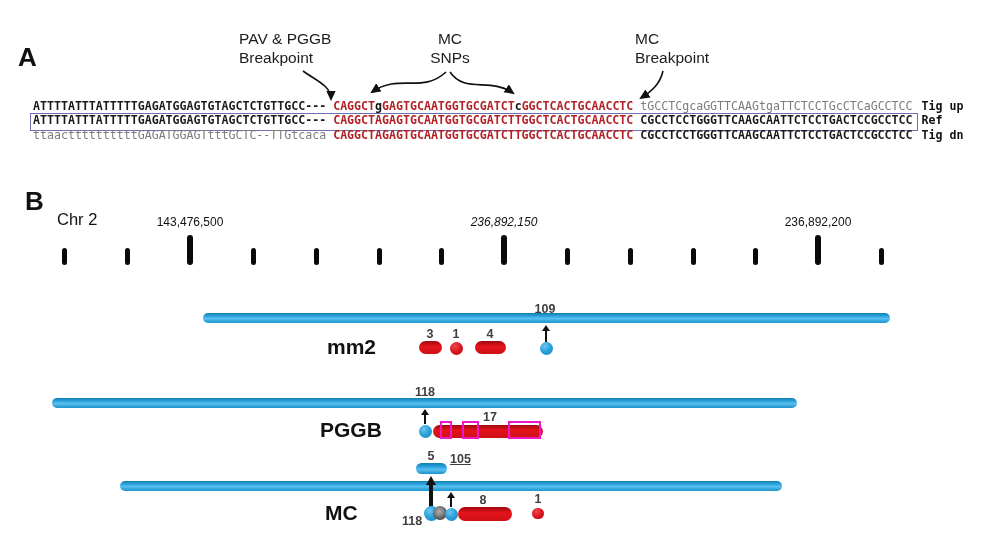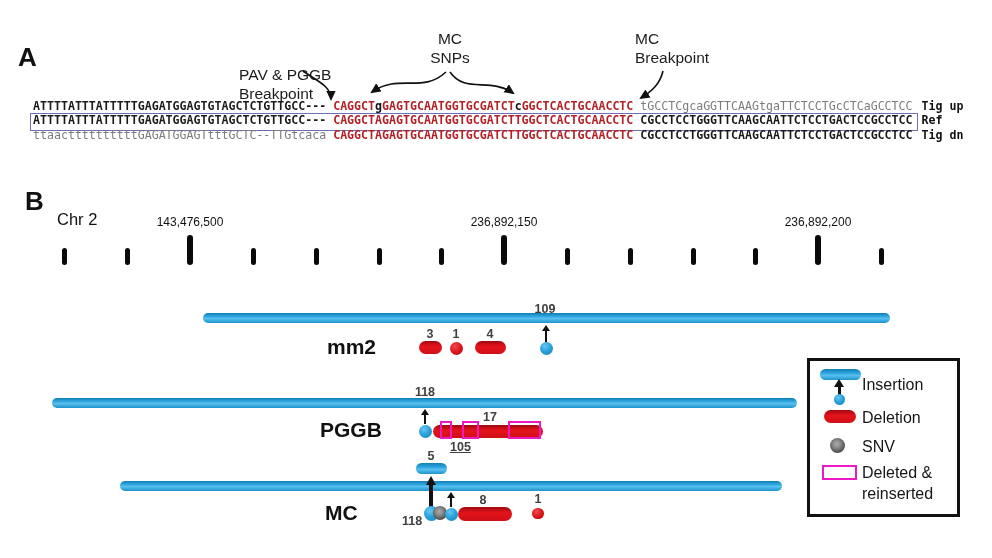--- a/index.html
+++ b/index.html
@@ -46,21 +46,21 @@
           border:3px solid #111;background:#fff;}
   .leg-text{position:absolute;font:16px "Liberation Sans",sans-serif;color:#161616;line-height:21px;}
 </style>
 </head>
 <body>
 
 <div id="fig">
 
   <div class="abs panel-letter" style="left:18px;top:42px;">A</div>
 
-  <div class="abs ann" style="left:239px;top:30px;margin-top:36px;">
+  <div class="abs ann" style="left:239px;top:30px;">
     <div>PAV &amp; PGGB</div>
     <div>Breakpoint</div>
   </div>
   <div class="abs ann" style="left:418px;top:30px;width:64px;text-align:center;">
     <div>MC</div>
     <div>SNPs</div>
   </div>
   <div class="abs ann" style="left:635px;top:30px;">
     <div>MC</div>
     <div>Breakpoint</div>
@@ -93,21 +93,21 @@
       <div class="tick" style="left: 376.5px;"></div>
       <div class="tick" style="left: 438.5px;"></div>
       <div class="tick major" style="left: 501px;"></div>
       <div class="tick" style="left: 564.5px;"></div>
       <div class="tick" style="left: 627.5px;"></div>
       <div class="tick" style="left: 690.5px;"></div>
       <div class="tick" style="left: 752.5px;"></div>
       <div class="tick major" style="left: 815px;"></div>
       <div class="tick" style="left: 878.5px;"></div>
       <div class="ruler-label" style="left: 130px; top: 215px;">143,476,500</div>
-      <div class="ruler-label" style="left: 444px; top: 215px;">236,892,150</div>
+      <div class="ruler-label" style="left: 444px; top: 215px; font-style: italic;">236,892,150</div>
       <div class="ruler-label" style="left: 758px; top: 215px;">236,892,200</div>
       <div class="gbar" style="left: 203px; top: 313px; width: 687px;"></div>
       <div class="track-name" style="left: 327px; top: 335px;">mm2</div>
       <div class="aline" style="left: 545px; top: 329px; width: 2px; height: 13px;"></div>
       <div class="ahead" style="left: 542px; top: 325px; border-left: 4px solid transparent; border-right: 4px solid transparent; border-bottom: 6px solid rgb(17, 17, 17);"></div>
       <div class="pill-red" style="left: 419px; top: 341px; width: 23px; height: 13px;"></div>
       <div class="gdot red" style="left: 450px; top: 341.5px; width: 13px; height: 13px;"></div>
       <div class="pill-red" style="left: 475px; top: 341px; width: 31px; height: 13px;"></div>
       <div class="gdot blue" style="left: 539.5px; top: 342px; width: 13px; height: 13px;"></div>
       <div class="count center" style="left: 410px; top: 327px;">3</div>
@@ -131,36 +131,20 @@
       <div class="ahead" style="left: 425.5px; top: 476px; border-left: 5.5px solid transparent; border-right: 5.5px solid transparent; border-bottom: 9px solid rgb(17, 17, 17);"></div>
       <div class="aline" style="left: 450px; top: 496px; width: 2px; height: 11px;"></div>
       <div class="ahead" style="left: 447px; top: 492px; border-left: 4px solid transparent; border-right: 4px solid transparent; border-bottom: 6px solid rgb(17, 17, 17);"></div>
       <div class="pill-blue" style="left: 416px; top: 463px; width: 31px; height: 11px;"></div>
       <div class="gdot blue" style="left: 424px; top: 506px; width: 15px; height: 15px;"></div>
       <div class="gdot snv" style="left: 432.5px; top: 505.5px; width: 14px; height: 14px;"></div>
       <div class="gdot blue" style="left: 445px; top: 507.5px; width: 13px; height: 13px;"></div>
       <div class="pill-red" style="left: 458px; top: 507px; width: 54px; height: 13.5px;"></div>
       <div class="gdot red" style="left: 532.25px; top: 507.75px; width: 11.5px; height: 11.5px;"></div>
       <div class="count center" style="left: 411px; top: 449px;">5</div>
-      <div class="count" style="left: 450px; top: 440px; text-decoration: underline;">105</div>
+      <div class="count" style="left: 450px; top: 452px; text-decoration: underline;">105</div>
       <div class="count" style="left: 402px; top: 514px;">118</div>
       <div class="count center" style="left: 463px; top: 493px;">8</div>
       <div class="count center" style="left: 518px; top: 492px;">1</div>
     </div>
 
-  <div id="legend">
-    <div class="pill-blue" style="left:10px;top:8px;width:41px;height:11px;"></div>
-    <div class="aline" style="left:28px;top:25px;width:2.5px;height:9px;"></div>
-    <div class="ahead" style="left:24px;top:18px;border-left:5px solid transparent;border-right:5px solid transparent;border-bottom:8px solid #111;"></div>
-    <div class="gdot blue" style="left:24px;top:33px;width:11px;height:11px;"></div>
-    <div class="leg-text" style="left:52px;top:13px;">Insertion</div>
-
-    <div class="pill-red" style="left:14px;top:49px;width:32px;height:13px;"></div>
-    <div class="leg-text" style="left:52px;top:46px;">Deletion</div>
-
-    <div class="gdot snv" style="left:20px;top:77px;width:15px;height:15px;"></div>
-    <div class="leg-text" style="left:52px;top:75px;">SNV</div>
-
-    <div class="mbox" style="left:12px;top:104px;width:31px;height:11px;"></div>
-    <div class="leg-text" style="left:52px;top:101px;width:92px;">Deleted &amp; reinserted</div>
-  </div>
 
 </div>
 
 </body></html>

